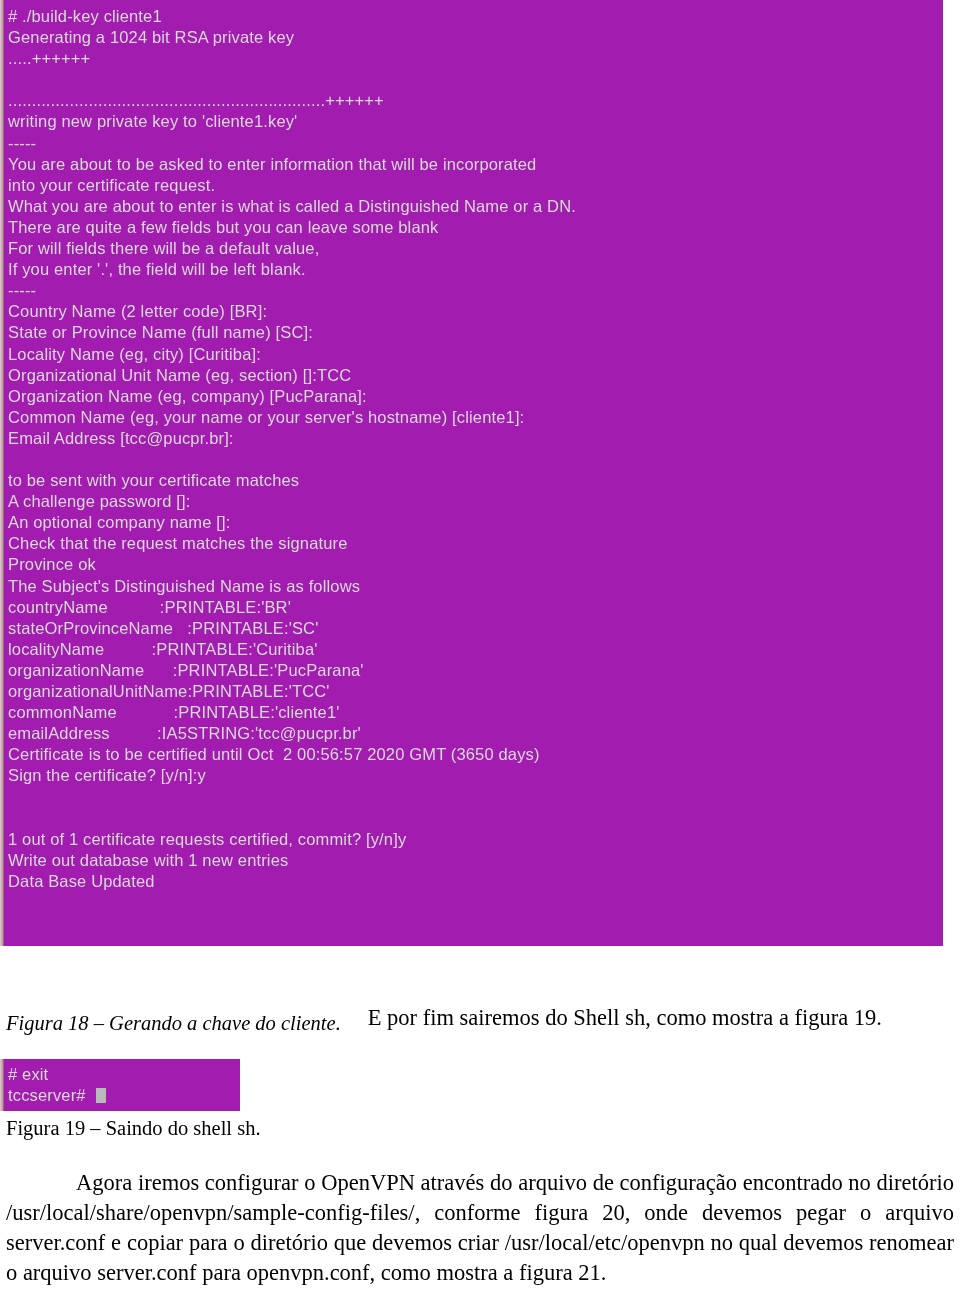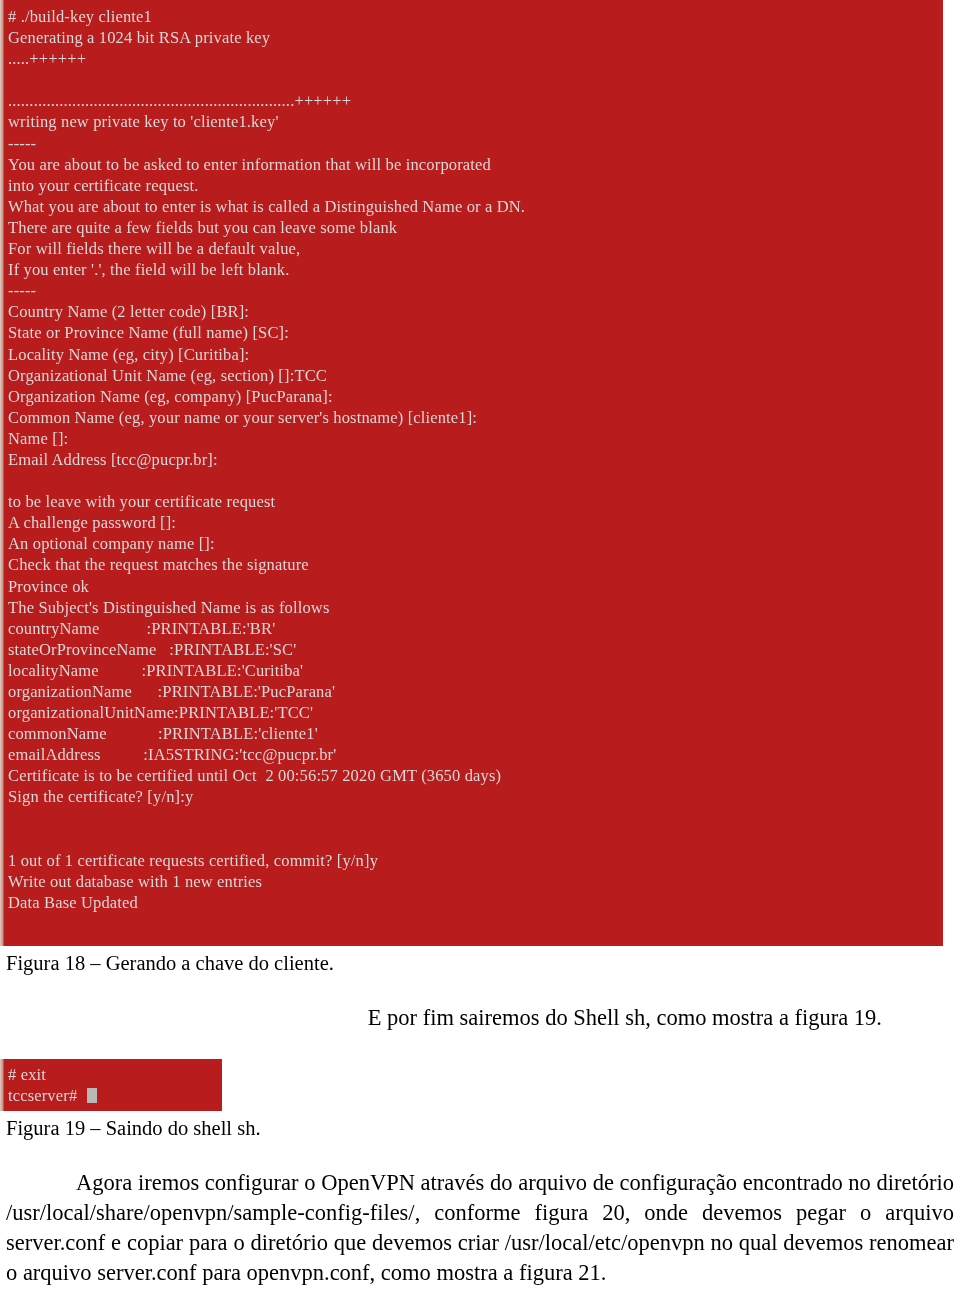--- a/index.html
+++ b/index.html
@@ -13,23 +13,23 @@
     height: 1310px;
     position: relative;
     overflow: hidden;
     font-family: "Liberation Serif", "DejaVu Serif", serif;
     color: #000000;
   }
 
   
   .terminal {
     position: absolute;
-    background: #b91c1c;
+    background: #a21caf;
     color: #d9d9d9;
-    font-family: Liberation Serif, serif;
+    font-family: Liberation Sans, sans-serif;
     box-sizing: border-box;
     overflow: hidden;
   }
   .terminal::before {
     
     content: "";
     position: absolute;
     left: 0; top: 0; bottom: 0;
     width: 4px;
     background: linear-gradient(to right, #efe2d6, #cbb8a8 60%, #6d5f55);
@@ -42,21 +42,21 @@
     width: 943px;
     height: 946px;
     padding: 6px 0 0 8px;
     font-size: 16.5px;
     line-height: 21.1px;
     letter-spacing: 0.15px;
   }
   #terminal-exit {
     left: 0;
     top: 1059px;
-    width: 222px;
+    width: 240px;
     height: 52px;
     padding: 5px 0 0 8px;
     font-size: 16.5px;
     line-height: 21.1px;
     letter-spacing: 0.15px;
   }
   .term-line {
     white-space: pre;
     min-height: 21.1px;
   }
@@ -69,21 +69,21 @@
     margin-left: 10px;
   }
 
   
   .fig-caption {
     position: absolute;
     font-size: 20.5px;
     line-height: 24px;
     white-space: nowrap;
   }
-  #caption-fig18 { left: 6px;  top: 951px; }
+  #caption-fig18 { left: 6px;  top: 1011px; font-style: italic; }
   #caption-fig19 { left: 6px;  top: 1116px; }
 
   .body-paragraph {
     position: absolute;
     font-size: 22.5px;
     line-height: 30px;
     text-align: justify;
     text-indent: 70px;
   }
   #paragraph-exit-shell {
@@ -118,24 +118,23 @@
       <div class="term-line">There are quite a few fields but you can leave some blank</div>
       <div class="term-line">For will fields there will be a default value,</div>
       <div class="term-line">If you enter '.', the field will be left blank.</div>
       <div class="term-line">-----</div>
       <div class="term-line">Country Name (2 letter code) [BR]:</div>
       <div class="term-line">State or Province Name (full name) [SC]:</div>
       <div class="term-line">Locality Name (eg, city) [Curitiba]:</div>
       <div class="term-line">Organizational Unit Name (eg, section) []:TCC</div>
       <div class="term-line">Organization Name (eg, company) [PucParana]:</div>
       <div class="term-line">Common Name (eg, your name or your server's hostname) [cliente1]:</div>
-      <div class="term-line">Name []:</div>
       <div class="term-line">Email Address [tcc@pucpr.br]:</div>
       <div class="term-line"> </div>
-      <div class="term-line">to be leave with your certificate request</div>
+      <div class="term-line">to be sent with your certificate matches</div>
       <div class="term-line">A challenge password []:</div>
       <div class="term-line">An optional company name []:</div>
       <div class="term-line">Check that the request matches the signature</div>
       <div class="term-line">Province ok</div>
       <div class="term-line">The Subject's Distinguished Name is as follows</div>
       <div class="term-line">countryName           :PRINTABLE:'BR'</div>
       <div class="term-line">stateOrProvinceName   :PRINTABLE:'SC'</div>
       <div class="term-line">localityName          :PRINTABLE:'Curitiba'</div>
       <div class="term-line">organizationName      :PRINTABLE:'PucParana'</div>
       <div class="term-line">organizationalUnitName:PRINTABLE:'TCC'</div>

